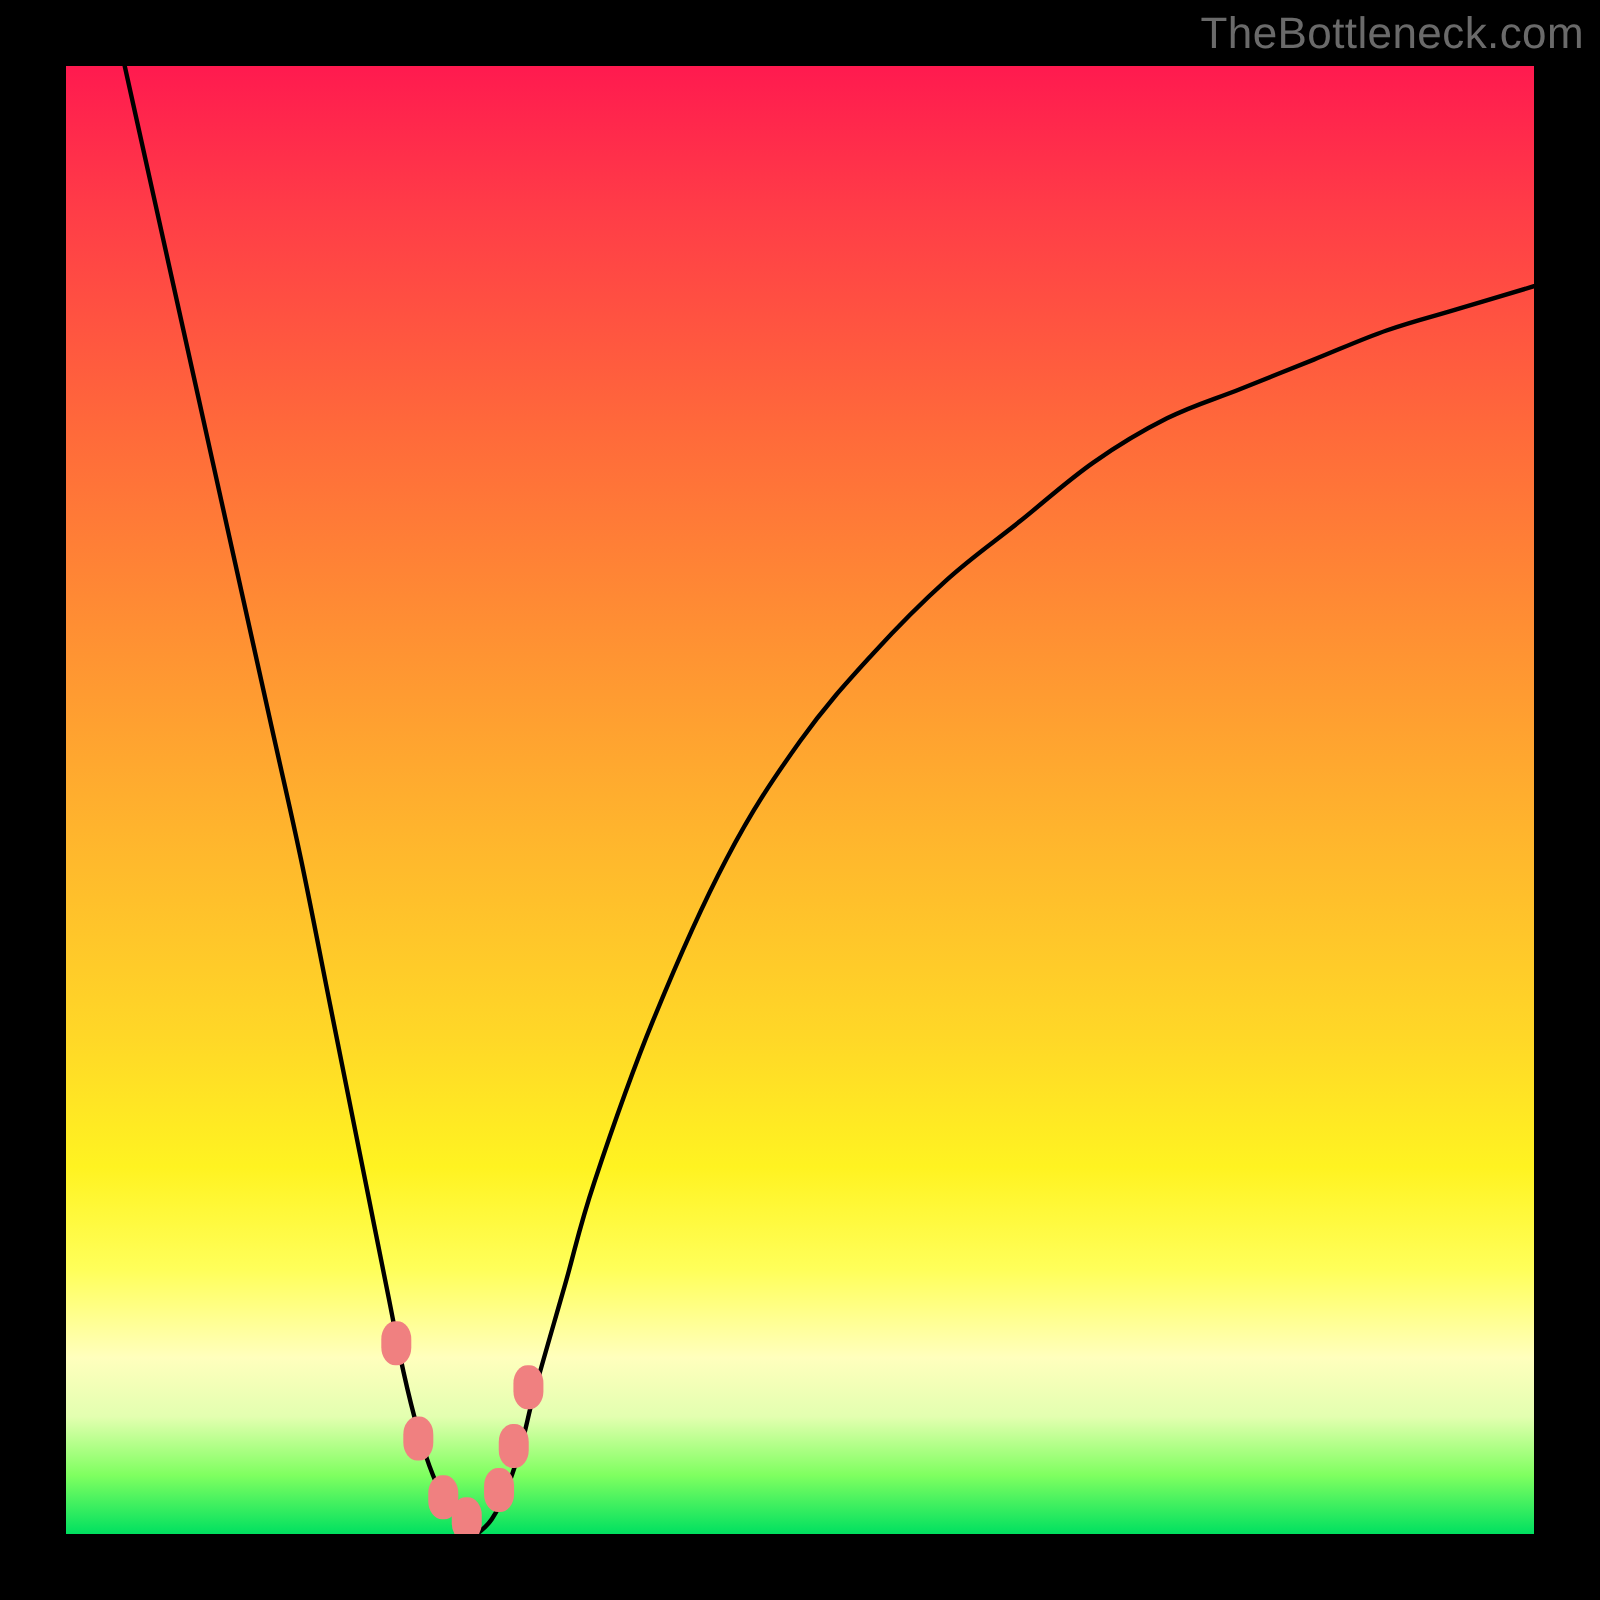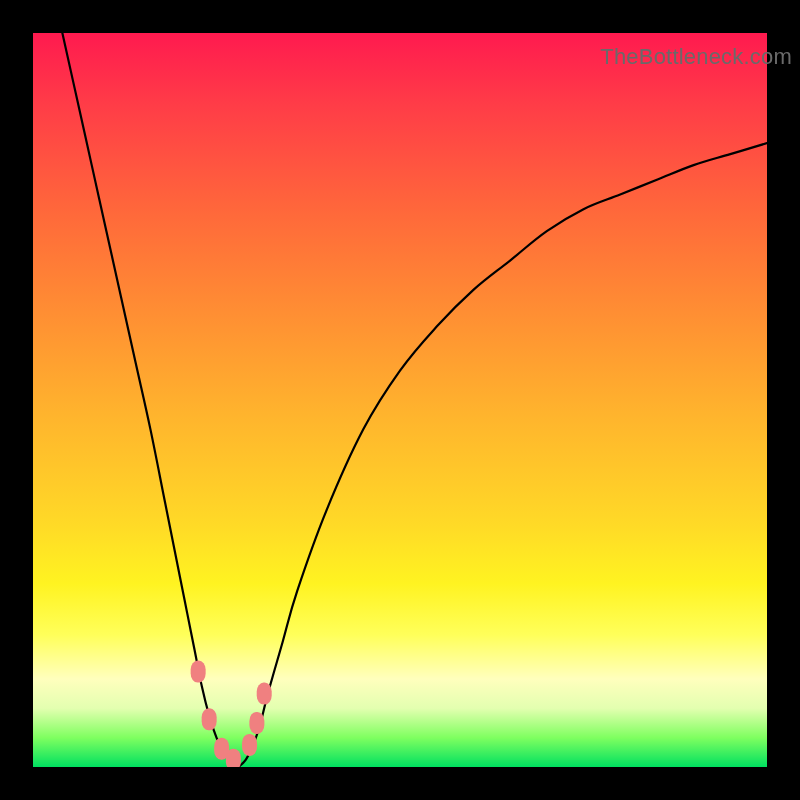--- a/index.html
+++ b/index.html
@@ -42,21 +42,20 @@
   }
   .watermark {
     position: absolute;
     right: 8px;
     top: 4px;
     font-size: 22px;
     font-weight: 500;
     color: #6a6a6a;
     letter-spacing: 0.2px;
     z-index: 30;
-    margin-top: 40px;
   }
   svg.curves {
     position: absolute;
     left: 0;
     top: 0;
     width: 734px;
     height: 734px;
     z-index: 10;
   }
   .marker {

